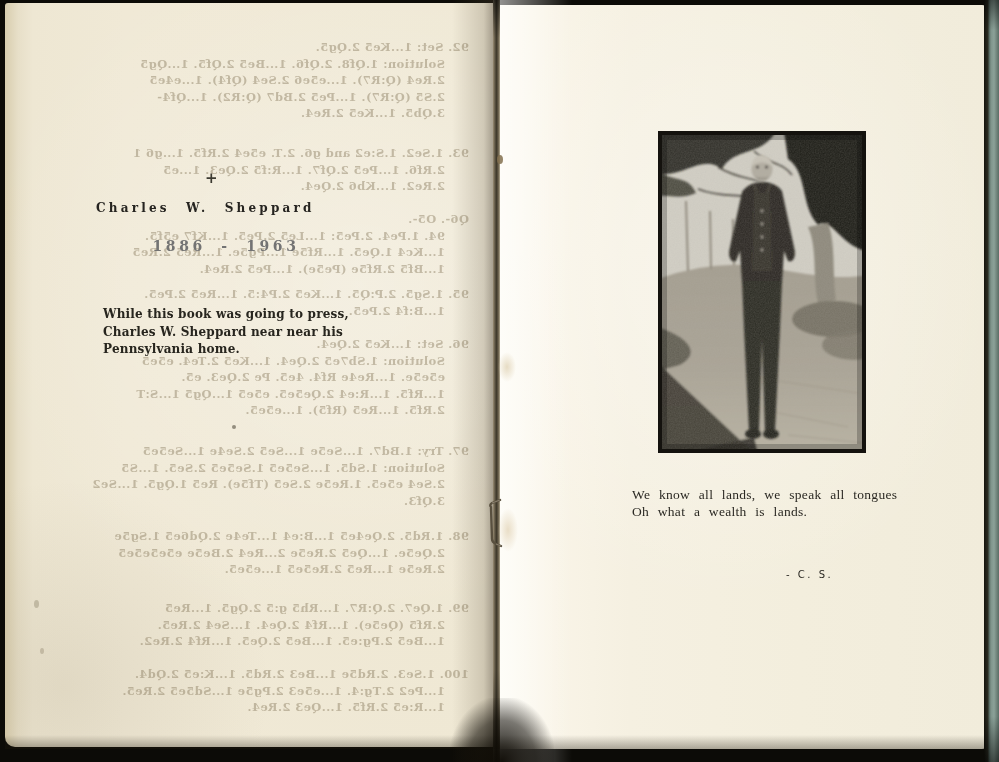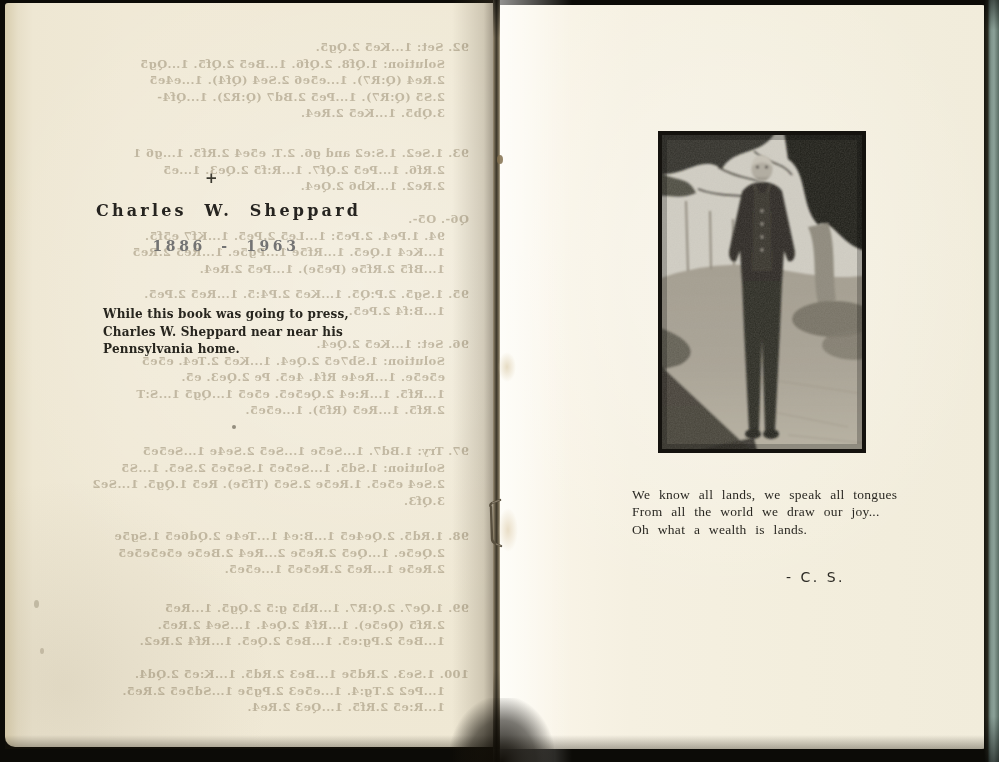--- a/index.html
+++ b/index.html
@@ -68,22 +68,22 @@
     white-space:nowrap;
     filter:blur(0.4px);
   }
   .ghost-line+.ghost-line{padding-left:24px;}
   
   .plus-mark{
     position:absolute;left:205px;top:169px;
     font-size:15px;font-weight:bold;color:#3c3a31;
   }
   .memorial-name{
-    position:absolute;left:96px;top:201px;width:260px;text-align:right;
-    font-size:16px;font-weight:bold;color:#262420;
+    position:absolute;left:96px;top:201px;width:260px;text-align:left;
+    font-size:12px;font-weight:bold;color:#262420;
     letter-spacing:3.2px;word-spacing:9px;white-space:nowrap;
   }
   .memorial-dates{
     position:absolute;left:96px;top:238px;width:260px;text-align:center;
     font-size:14px;font-weight:bold;color:#737373;
     letter-spacing:3.6px;word-spacing:7px;white-space:nowrap;
   }
   .memorial-note{
     position:absolute;left:103px;top:306px;
     font-size:12px;font-weight:bold;color:#27251e;line-height:17.6px;
@@ -95,21 +95,21 @@
   .photo-wrap svg{display:block;width:100%;height:100%;}
   
   .poem{
     position:absolute;left:632px;top:486px;
     font-family:Liberation Serif, serif;font-size:13.5px;color:#2b2923;
     line-height:17.4px;word-spacing:5px;letter-spacing:0.3px;
   }
   .poem .poem-line{white-space:nowrap;}
   .attribution{
     position:absolute;left:786px;top:569px;
-    font-family:"DejaVu Sans",sans-serif;font-size:14px;
+    font-family:"DejaVu Sans",sans-serif;font-size:10px;
     letter-spacing:2.5px;color:#2b2923;
   }
   
   .staple{position:absolute;left:487px;top:496px;width:16px;height:54px;}
   .glue-blotch{
     position:absolute;left:498px;top:508px;width:20px;height:44px;
     background:radial-gradient(closest-side, rgba(232,220,196,0.95), rgba(232,220,196,0));
     border-radius:50%;
   }
   .speck{position:absolute;border-radius:50%;}
@@ -278,21 +278,20 @@
     </g>
 
     <rect width="208" height="322" filter="url(#grain)" opacity="0.5"></rect>
     <rect x="6" y="6" width="196" height="310" fill="none" stroke="rgba(0,0,0,0.22)" stroke-width="6"></rect>
     <rect x="2" y="2" width="204" height="318" fill="none" stroke="#14120e" stroke-width="4"></rect>
   </svg>
 </div>
 
 <div class="poem">
   <div class="poem-line">We know all lands, we speak all tongues</div>
-  <div class="poem-line">From all the world we draw our joy...</div>
   <div class="poem-line">Oh what a wealth is lands.</div>
 </div>
 <div class="attribution">- C. S.</div>
 
 <div class="gutter-shadow-left"></div>
 <div class="spine"></div>
 <div class="gutter-glow-right"></div>
 <div class="glue-blotch"></div>
 <div class="staple">
   <svg viewBox="0 0 16 54">

